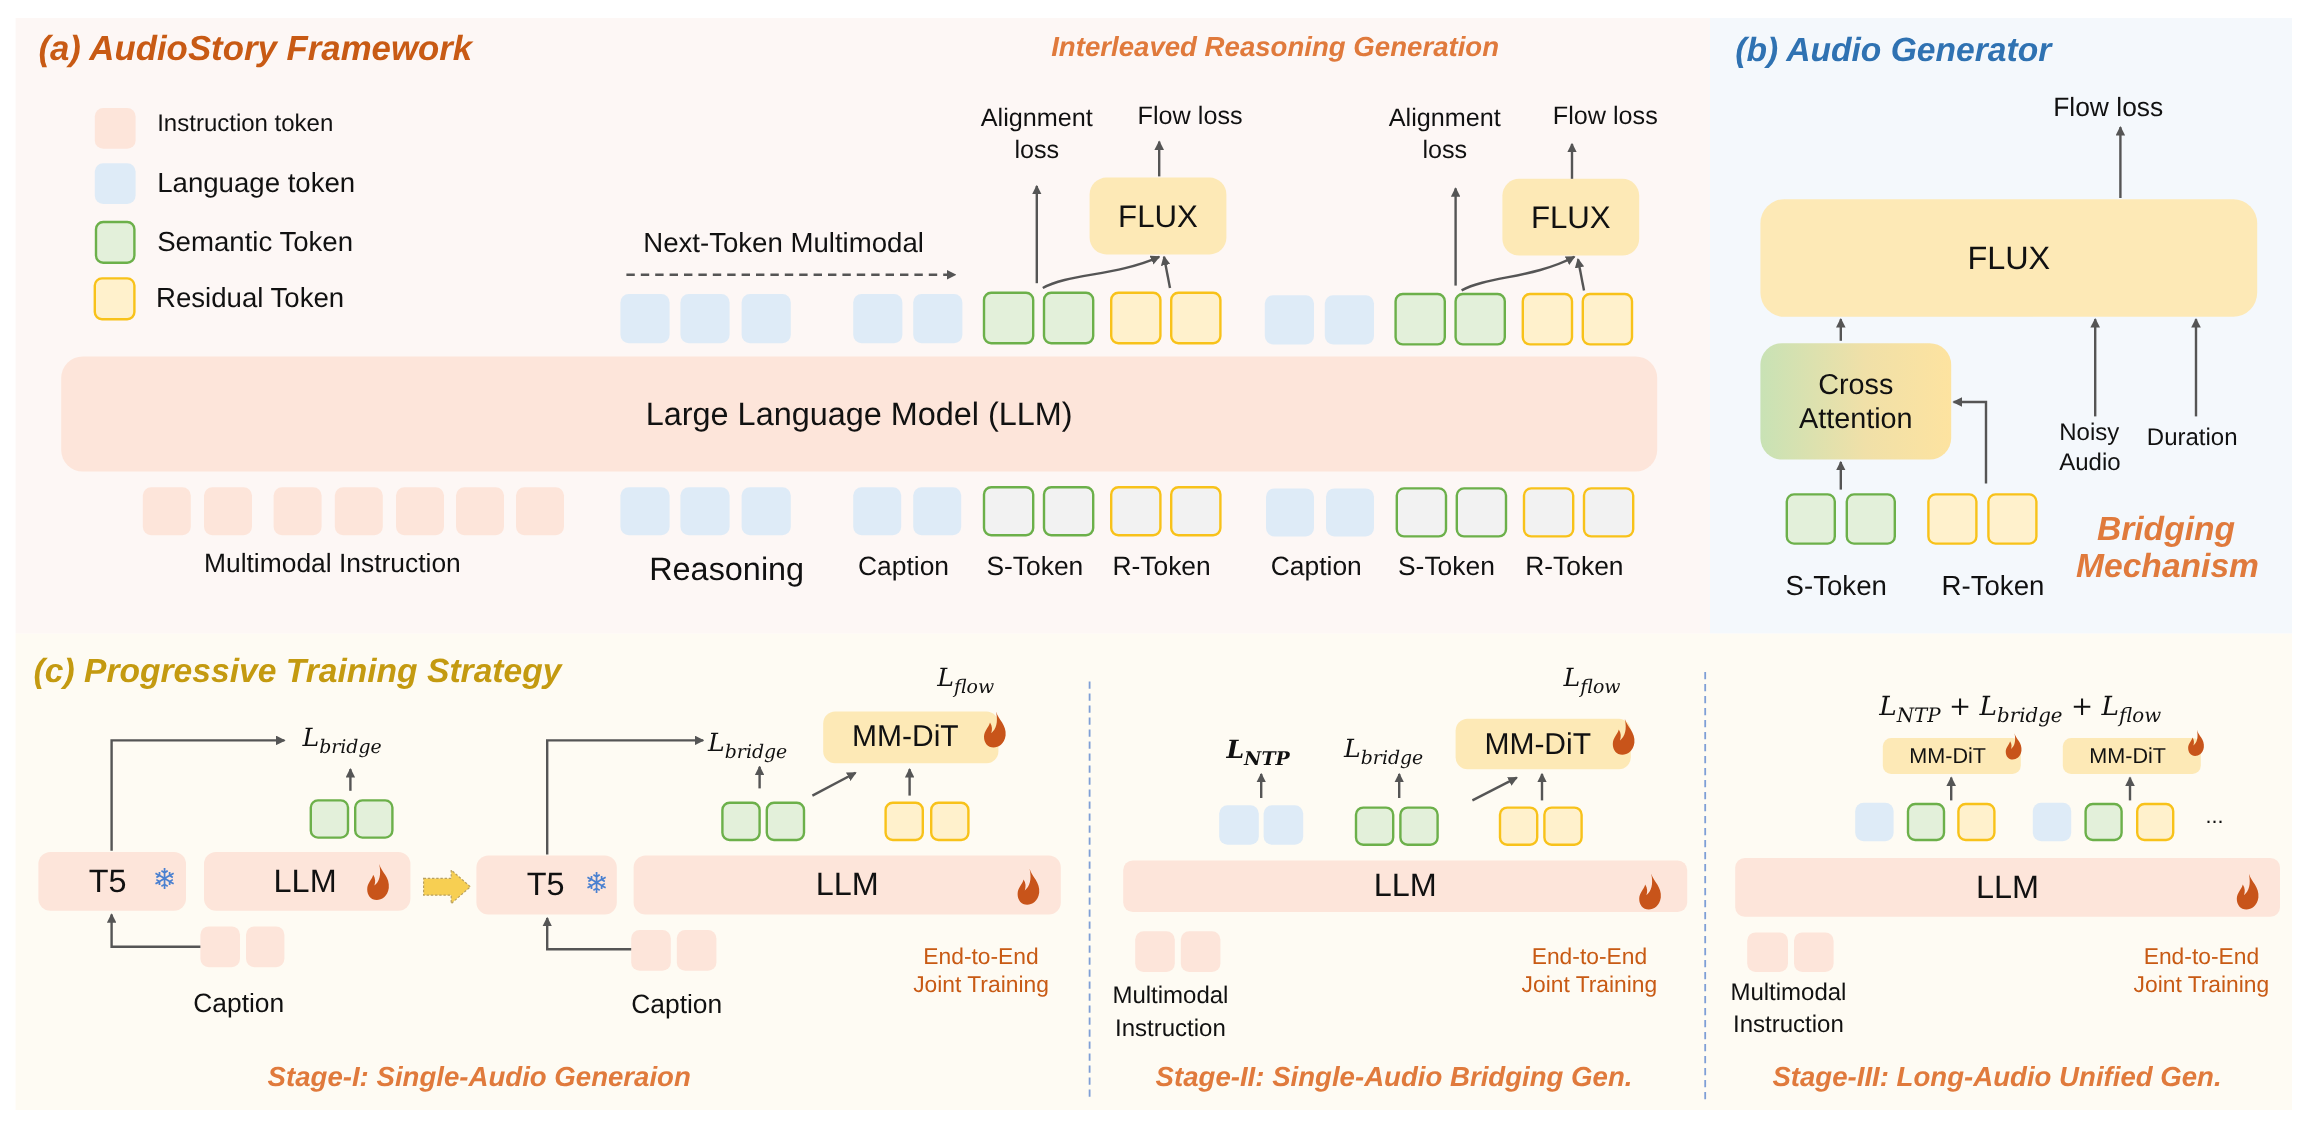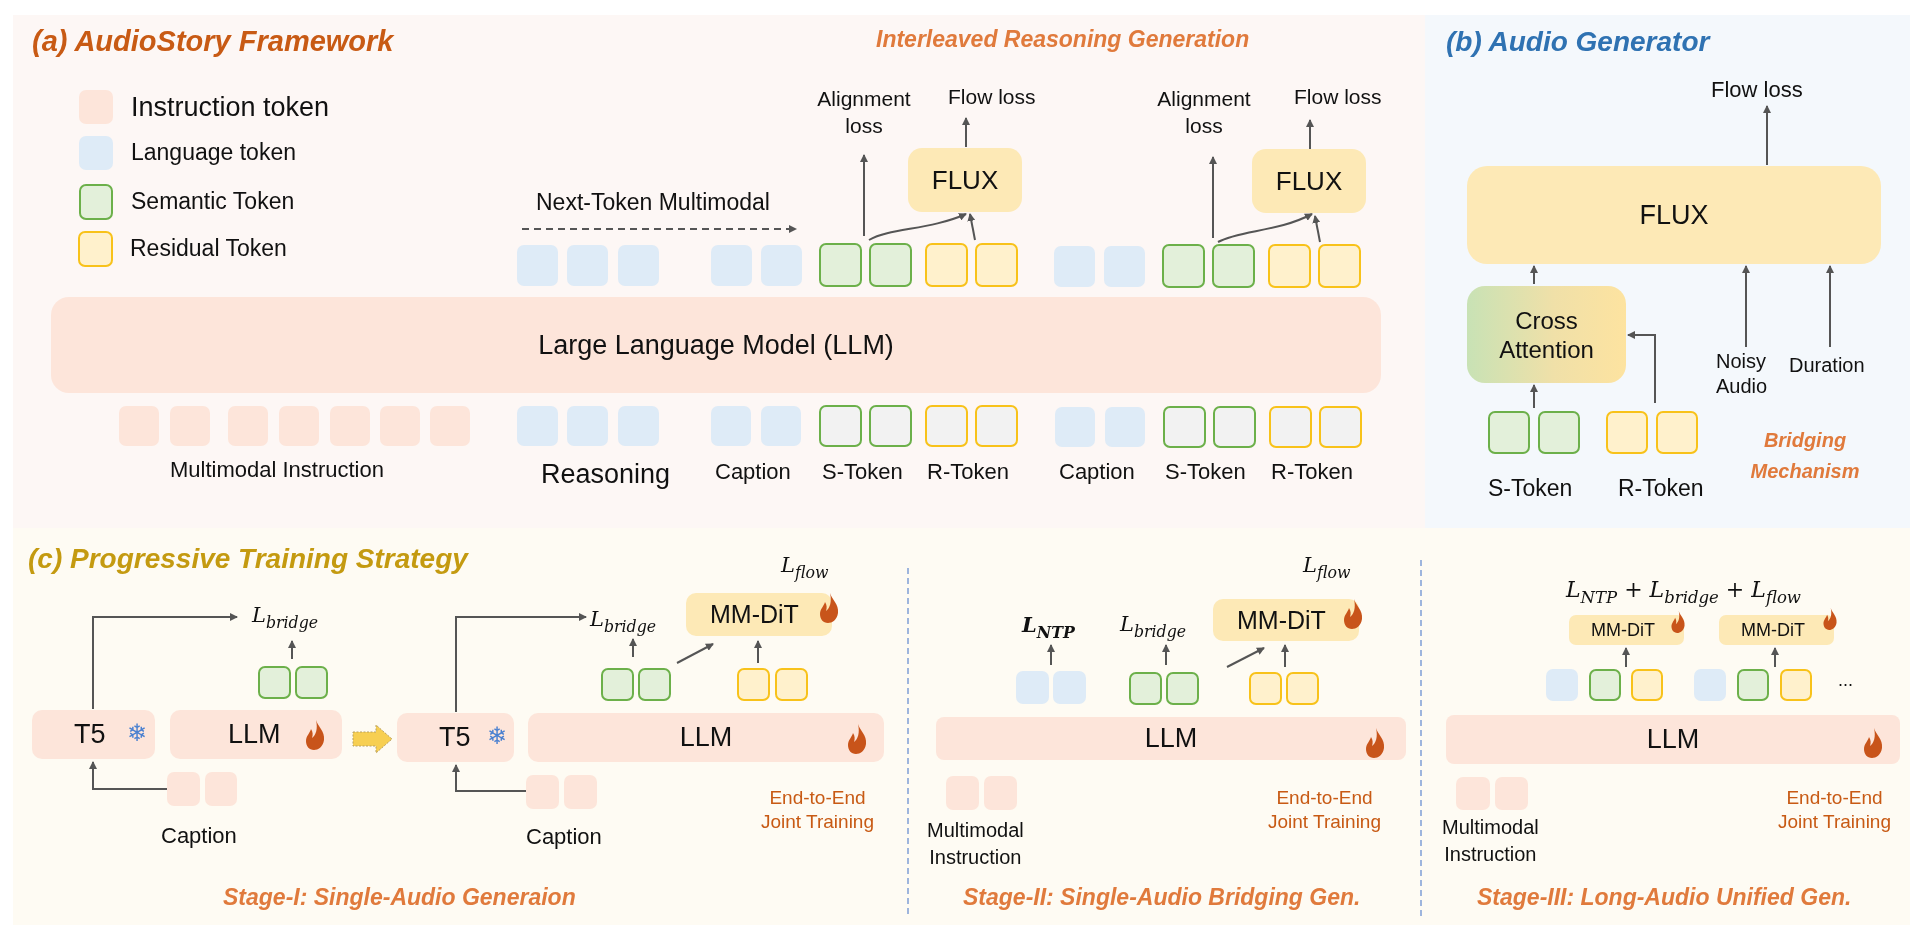--- a/index.html
+++ b/index.html
@@ -36,21 +36,21 @@
 <body>
 
 <div id="canvas">
 
   <div class="panel" id="panel-a"></div>
   <div class="title t-light-orange" style="left:876px;top:26px;font-size:23px;">Interleaved Reasoning Generation</div>
   <div class="title t-orange" style="left:32px;top:25px;font-size:29px;">(a) AudioStory Framework</div>
 
   <div>
     <div class="tok instr" style="left:79px;top:90px;width:34px;height:34px;"></div>
-    <div class="lbl" style="left:131px;top:92px;font-size:27px;">Instruction token</div>
+    <div class="lbl" style="left:131px;top:92px;font-size:20px;">Instruction token</div>
     <div class="tok lang" style="left:79px;top:136px;width:34px;height:34px;"></div>
     <div class="lbl" style="left:131px;top:139px;font-size:23px;">Language token</div>
     <div class="tok sem" style="left:79px;top:184px;width:34px;height:36px;"></div>
     <div class="lbl" style="left:131px;top:188px;font-size:23px;">Semantic Token</div>
     <div class="tok res" style="left:78px;top:231px;width:35px;height:36px;"></div>
     <div class="lbl" style="left:130px;top:235px;font-size:23px;">Residual Token</div>
   </div>
 
   <div class="lbl" style="left:536px;top:189px;font-size:23px;">Next-Token Multimodal</div>
 
@@ -136,21 +136,21 @@
   </div>
   <div class="lbl" style="left:1716px;top:349px;font-size:20px;line-height:25px;"><span>Noisy</span><br><span>Audio</span></div>
   <div class="lbl" style="left:1789px;top:354px;font-size:20px;">Duration</div>
 
   <div class="tok sem" style="left:1488px;top:411px;width:42px;height:43px;"></div>
   <div class="tok sem" style="left:1538px;top:411px;width:42px;height:43px;"></div>
   <div class="tok res" style="left:1606px;top:411px;width:42px;height:43px;"></div>
   <div class="tok res" style="left:1656px;top:411px;width:42px;height:43px;"></div>
   <div class="lbl" style="left:1488px;top:475px;font-size:23px;">S-Token</div>
   <div class="lbl" style="left:1618px;top:475px;font-size:23px;">R-Token</div>
-  <div class="title t-light-orange" style="left:1730px;top:425px;font-size:20px;text-align:center;line-height:31px;width:150px;"><span>Bridging</span><br><span>Mechanism</span></div>
+  <div class="title t-light-orange" style="left:1730px;top:425px;font-size:28px;text-align:center;line-height:31px;width:150px;"><span>Bridging</span><br><span>Mechanism</span></div>
 
   <div class="panel" id="panel-c"></div>
   <div class="title t-gold" style="left:28px;top:543px;font-size:28px;">(c) Progressive Training Strategy</div>
 
   <div class="box t5" style="left:32px;top:710px;width:123px;height:49px;font-size:27px;justify-content:flex-start;padding-left:42px;">
       <span>T5</span>
     </div>
   <div class="snow" style="left:127px;top:719px;font-size:24px;">❄</div>
   <div class="box t5" style="left:170px;top:710px;width:172px;height:49px;font-size:27px;justify-content:flex-start;padding-left:58px;">
       <span>LLM</span>

